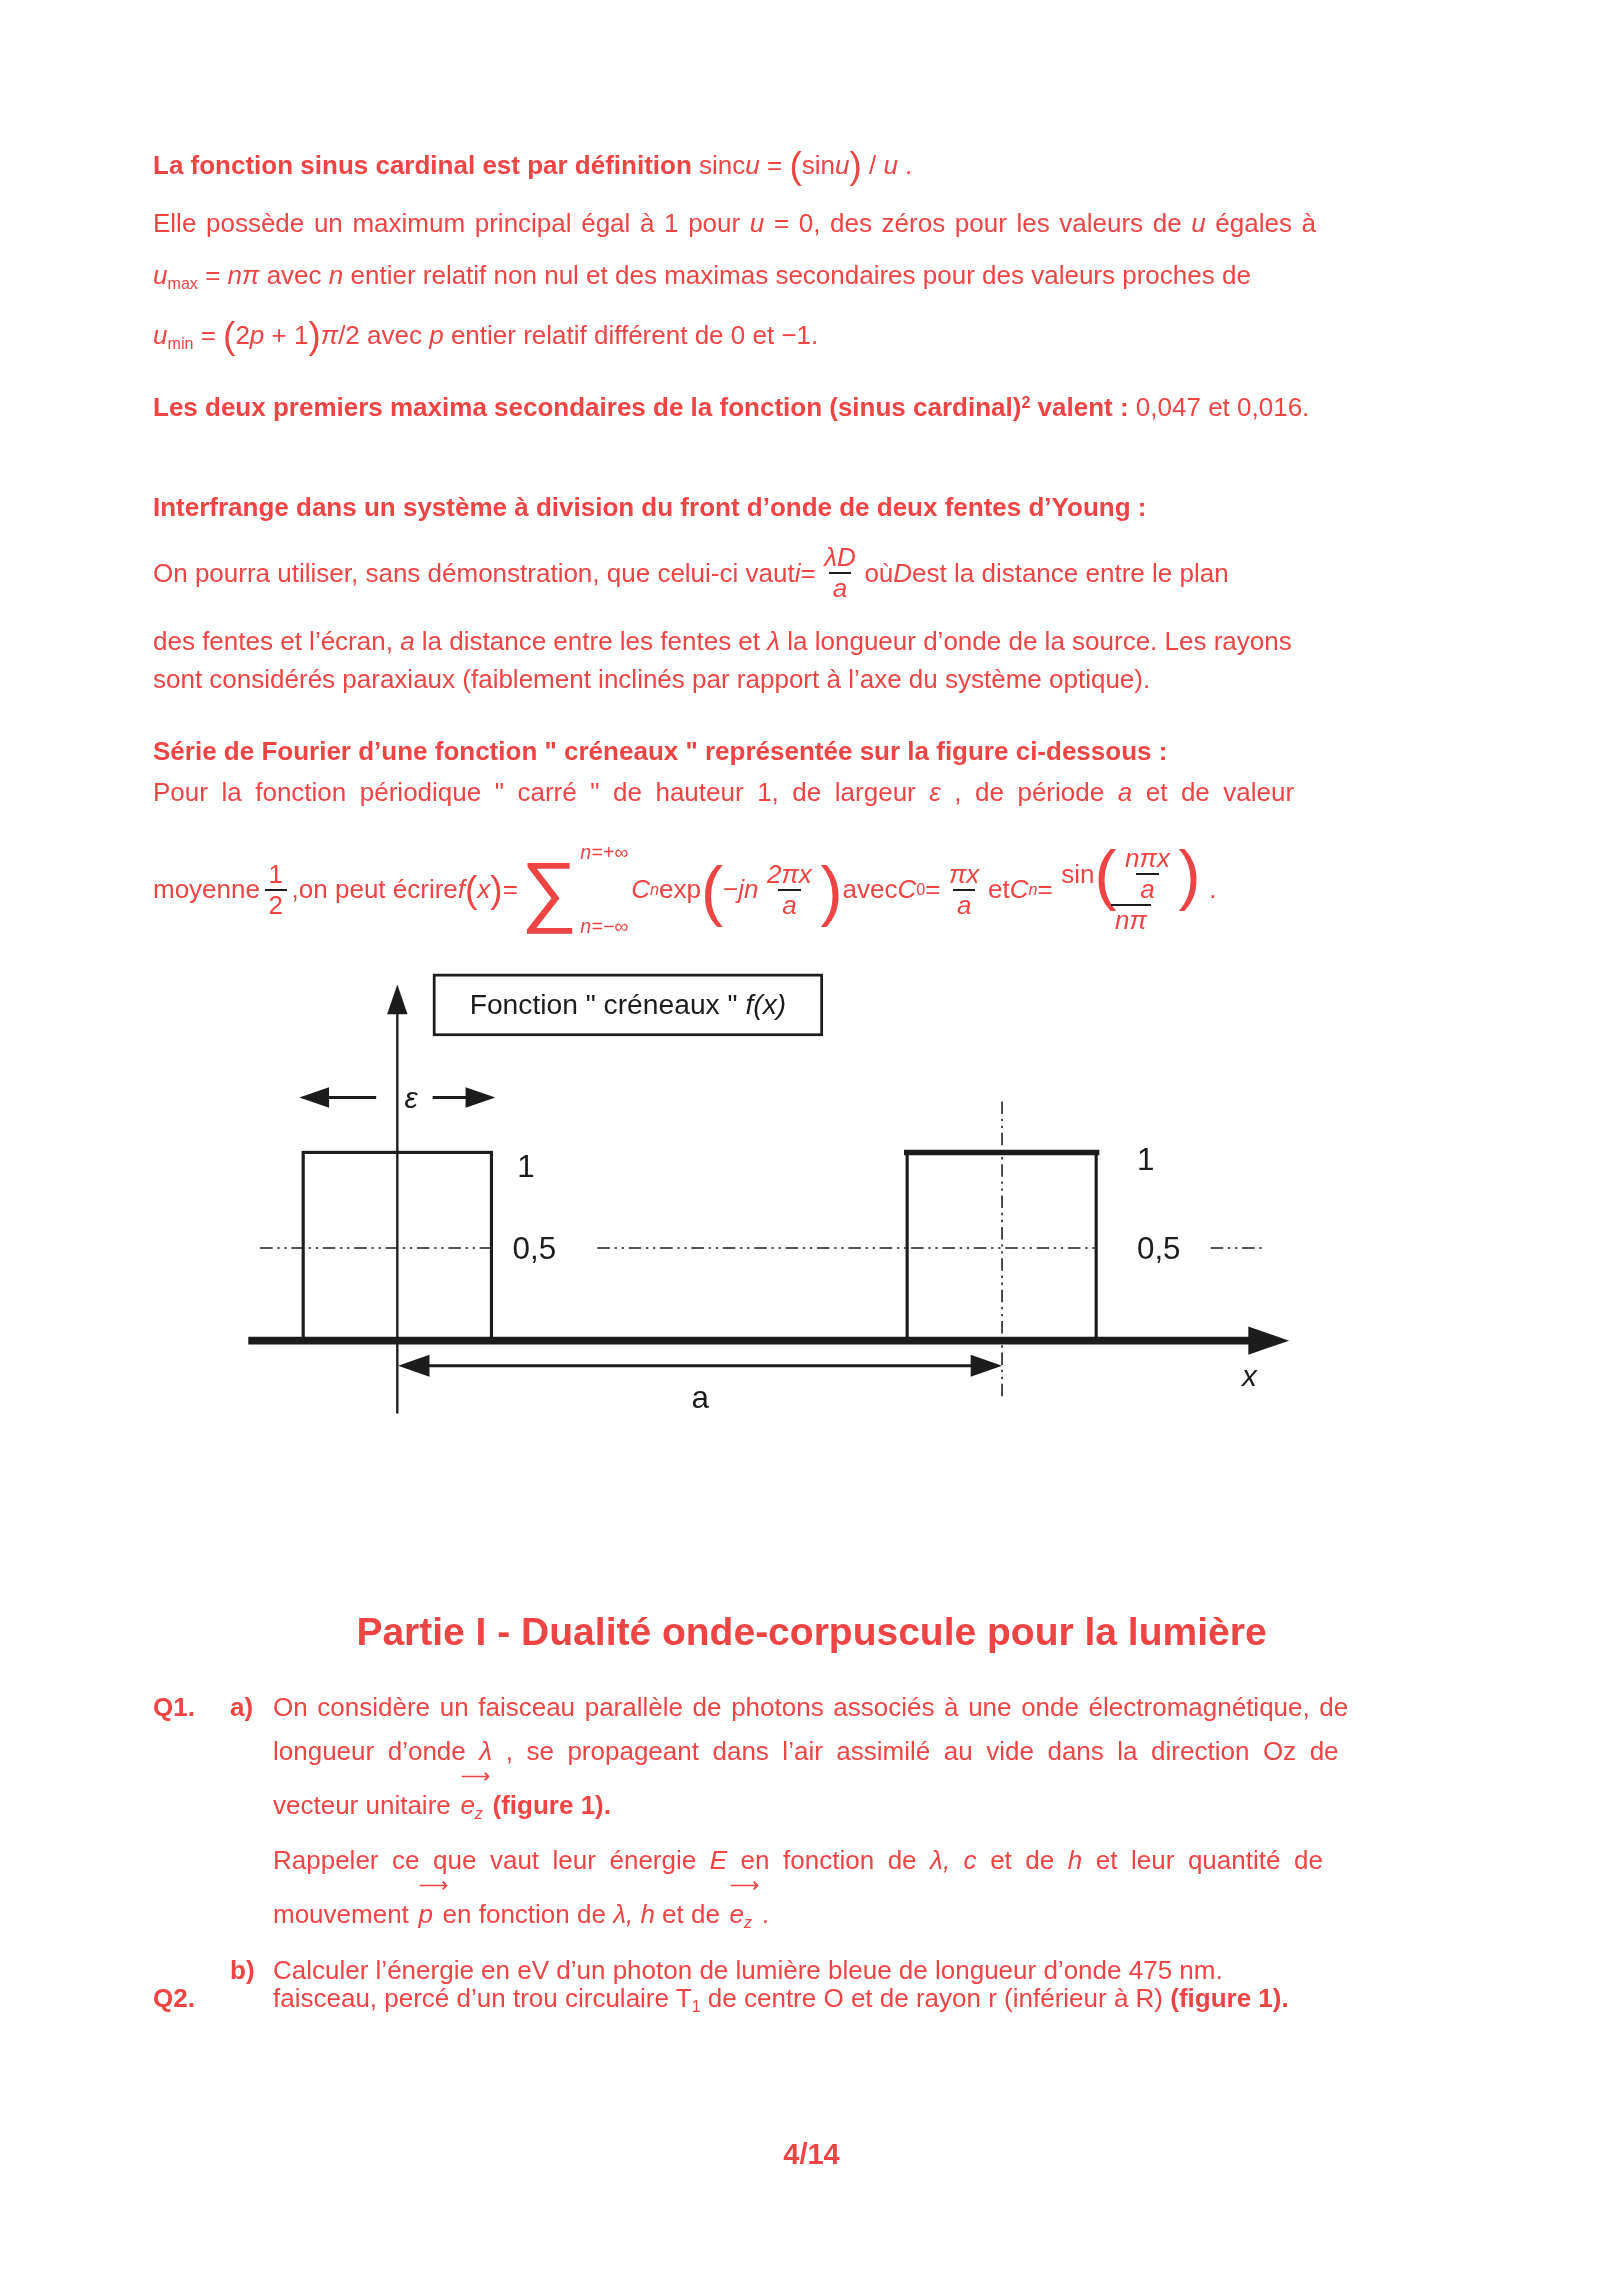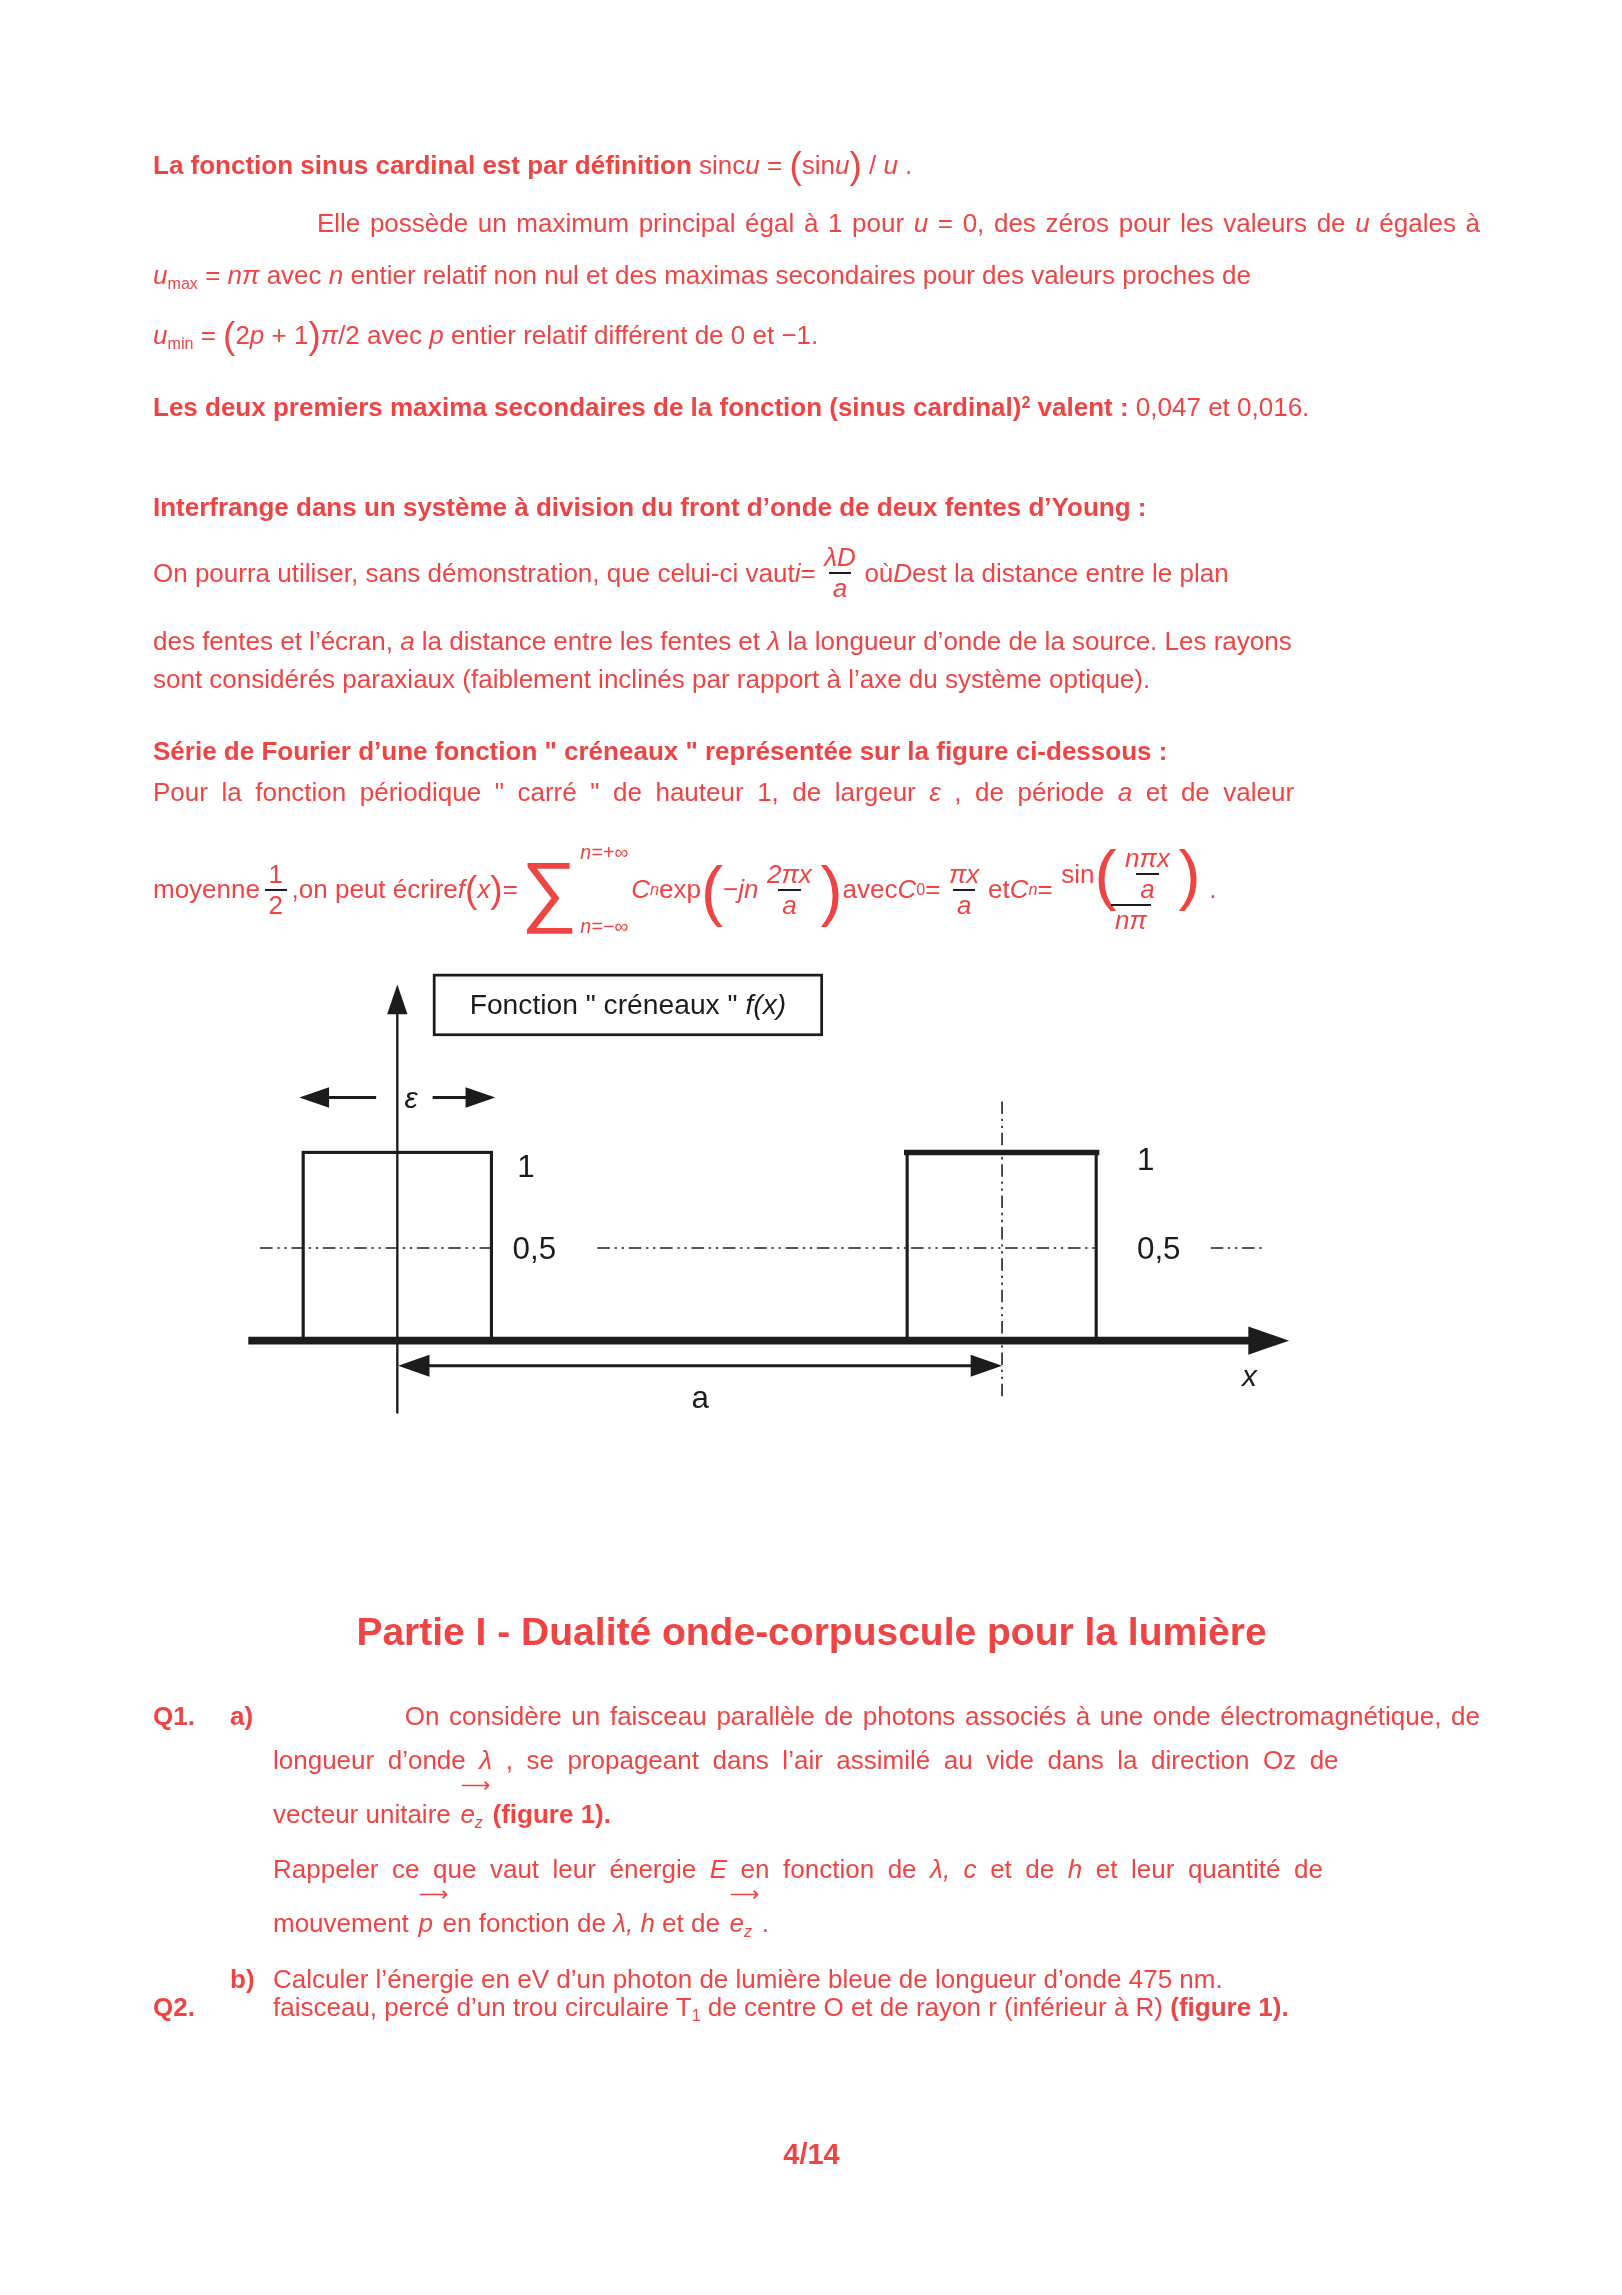--- a/index.html
+++ b/index.html
@@ -18,26 +18,26 @@
       line-height:1.12;margin:0 4.7px;text-align:center;}
   .fr .nu{padding:0 3.9px;display:inline-flex;align-items:center;}
   .fr .de{border-top:2.4px solid #1c1c1c;padding:0 3.9px;display:inline-flex;align-items:center;justify-content:center;}
   .sum{display:inline-flex;align-items:center;vertical-align:middle;margin:0 3.1px;}
   .sig{font-size:79px;line-height:0.8;}
   .lims{display:flex;flex-direction:column;justify-content:space-between;height:97px;
         font-size:19.6px;margin-left:3.1px;font-style:italic;}
   .vec{position:relative;display:inline-block;font-style:italic;margin:0 2.4px;}
   .vec .ar{position:absolute;left:0;top:-0.70em;font-size:0.80em;font-style:normal;line-height:1;}
   .frow{display:flex;align-items:center;white-space:nowrap;}
-  .qrow{display:flex;align-items:flex-start;margin-top:9px;}
+  .qrow{display:flex;align-items:flex-start;}
   .qlab{width:77px;font-weight:bold;flex:none;}
   .qsub{width:43px;font-weight:bold;flex:none;}
   .qlab2{width:120px;font-weight:bold;flex:none;}
   .qtext{flex:1;}
-  .ws3{word-spacing:2.4px;text-align:right;} .ws8{word-spacing:6.3px;}
+  .ws3{word-spacing:2.4px;} .ws8{word-spacing:6.3px;}
   .lh56{line-height:44px;} .lh48{line-height:38px;} .lh60{line-height:47px;}
   svg text{fill:#1c1c1c;font-family:"Liberation Sans",sans-serif;}
 </style>
 </head>
 <body>
 
 <div class="page">
 
   <section class="blk" style="top:143px">
     <div class="ln lh56">

